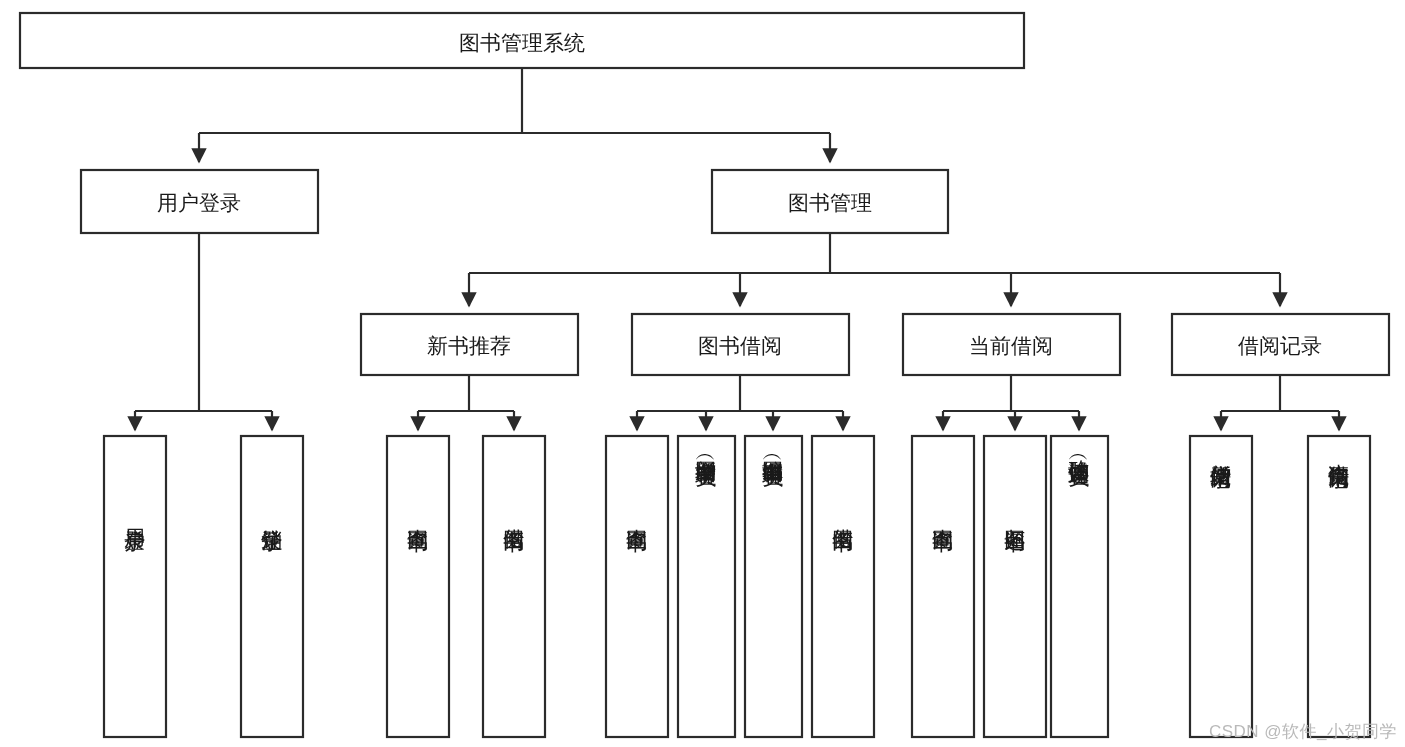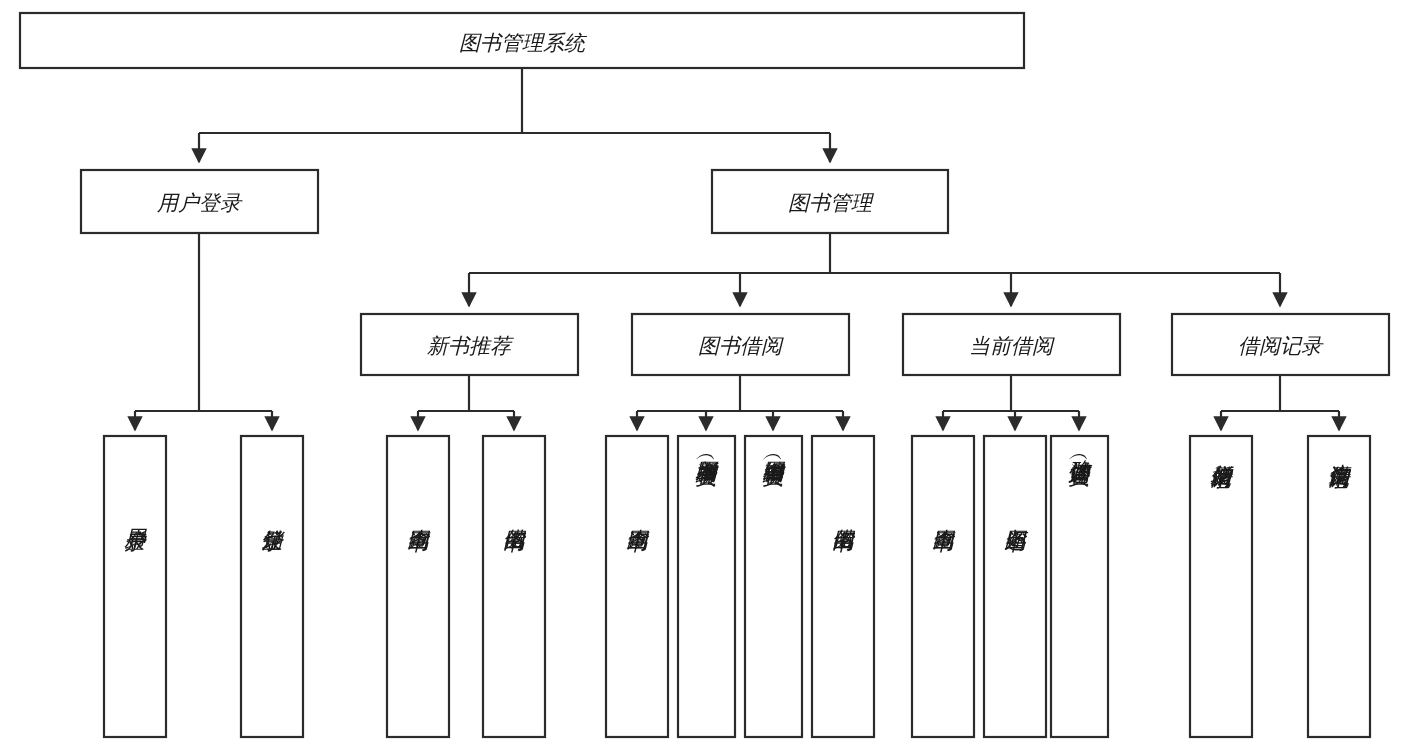--- a/index.html
+++ b/index.html
@@ -9,21 +9,20 @@
   }
   body {
     font-family: "Liberation Sans", "DejaVu Sans", sans-serif;
   }
   #canvas {
     position: relative;
     width: 1405px;
     height: 747px;
     background: #ffffff;
     overflow: hidden;
-    font-style: italic;
   }
   #diagram-svg {
     position: absolute;
     top: 0;
     left: 0;
     width: 1405px;
     height: 747px;
   }
   .node-box {
     fill: #ffffff;
@@ -201,14 +200,15 @@
   <div class="leaf-label" style="left:943px; top:512px;">查询图书</div>
 
   <div class="leaf-label" style="left:1015px; top:512px;">归还图书</div>
 
   <div class="leaf-label" style="left:1079px; top:443px;">确认归还（管理员）</div>
 
   <div class="leaf-label" style="left:1221px; top:447px;">新增借阅记录</div>
 
   <div class="leaf-label" style="left:1339px; top:447px;">查询借阅记录</div>
 
+  <div id="watermark">CSDN @软件_小贺同学</div>
 
 </div>
 
 </body></html>

